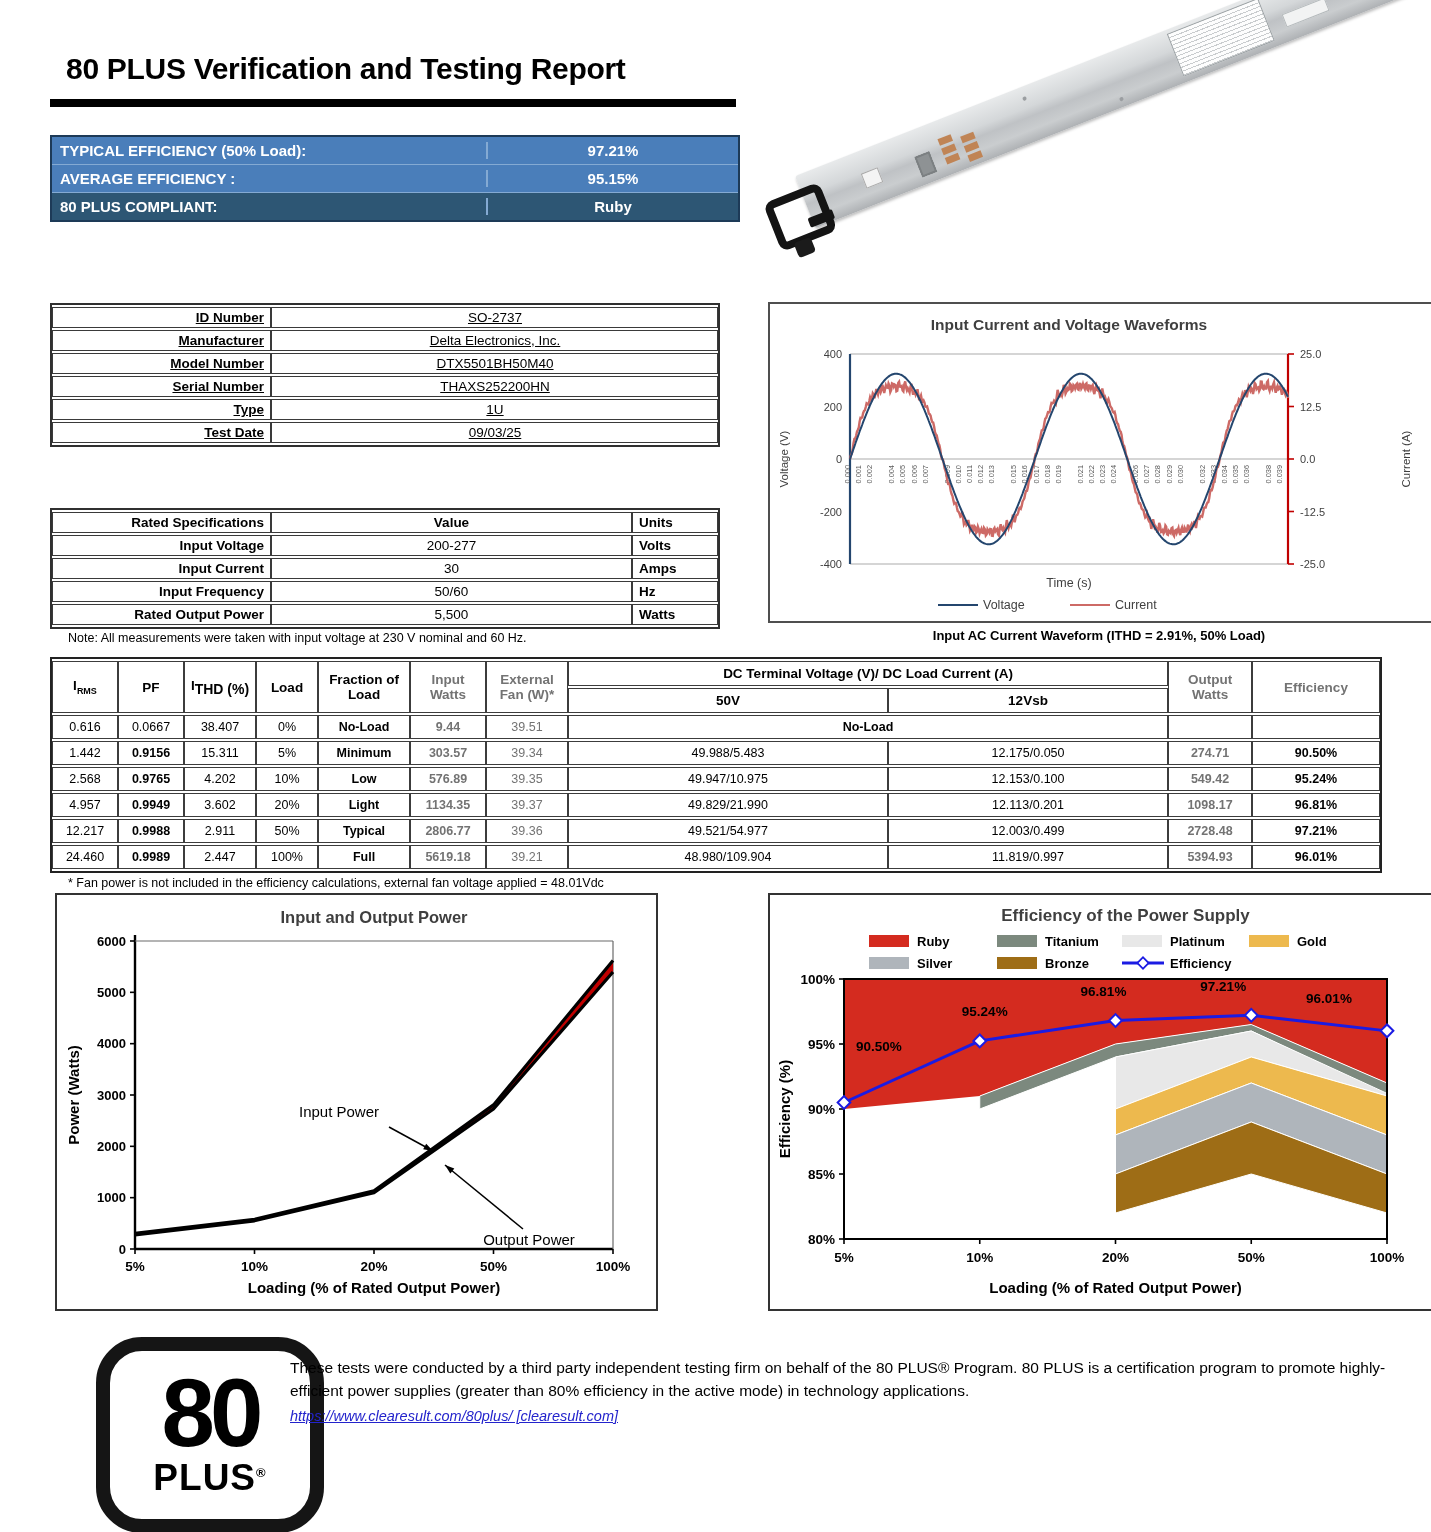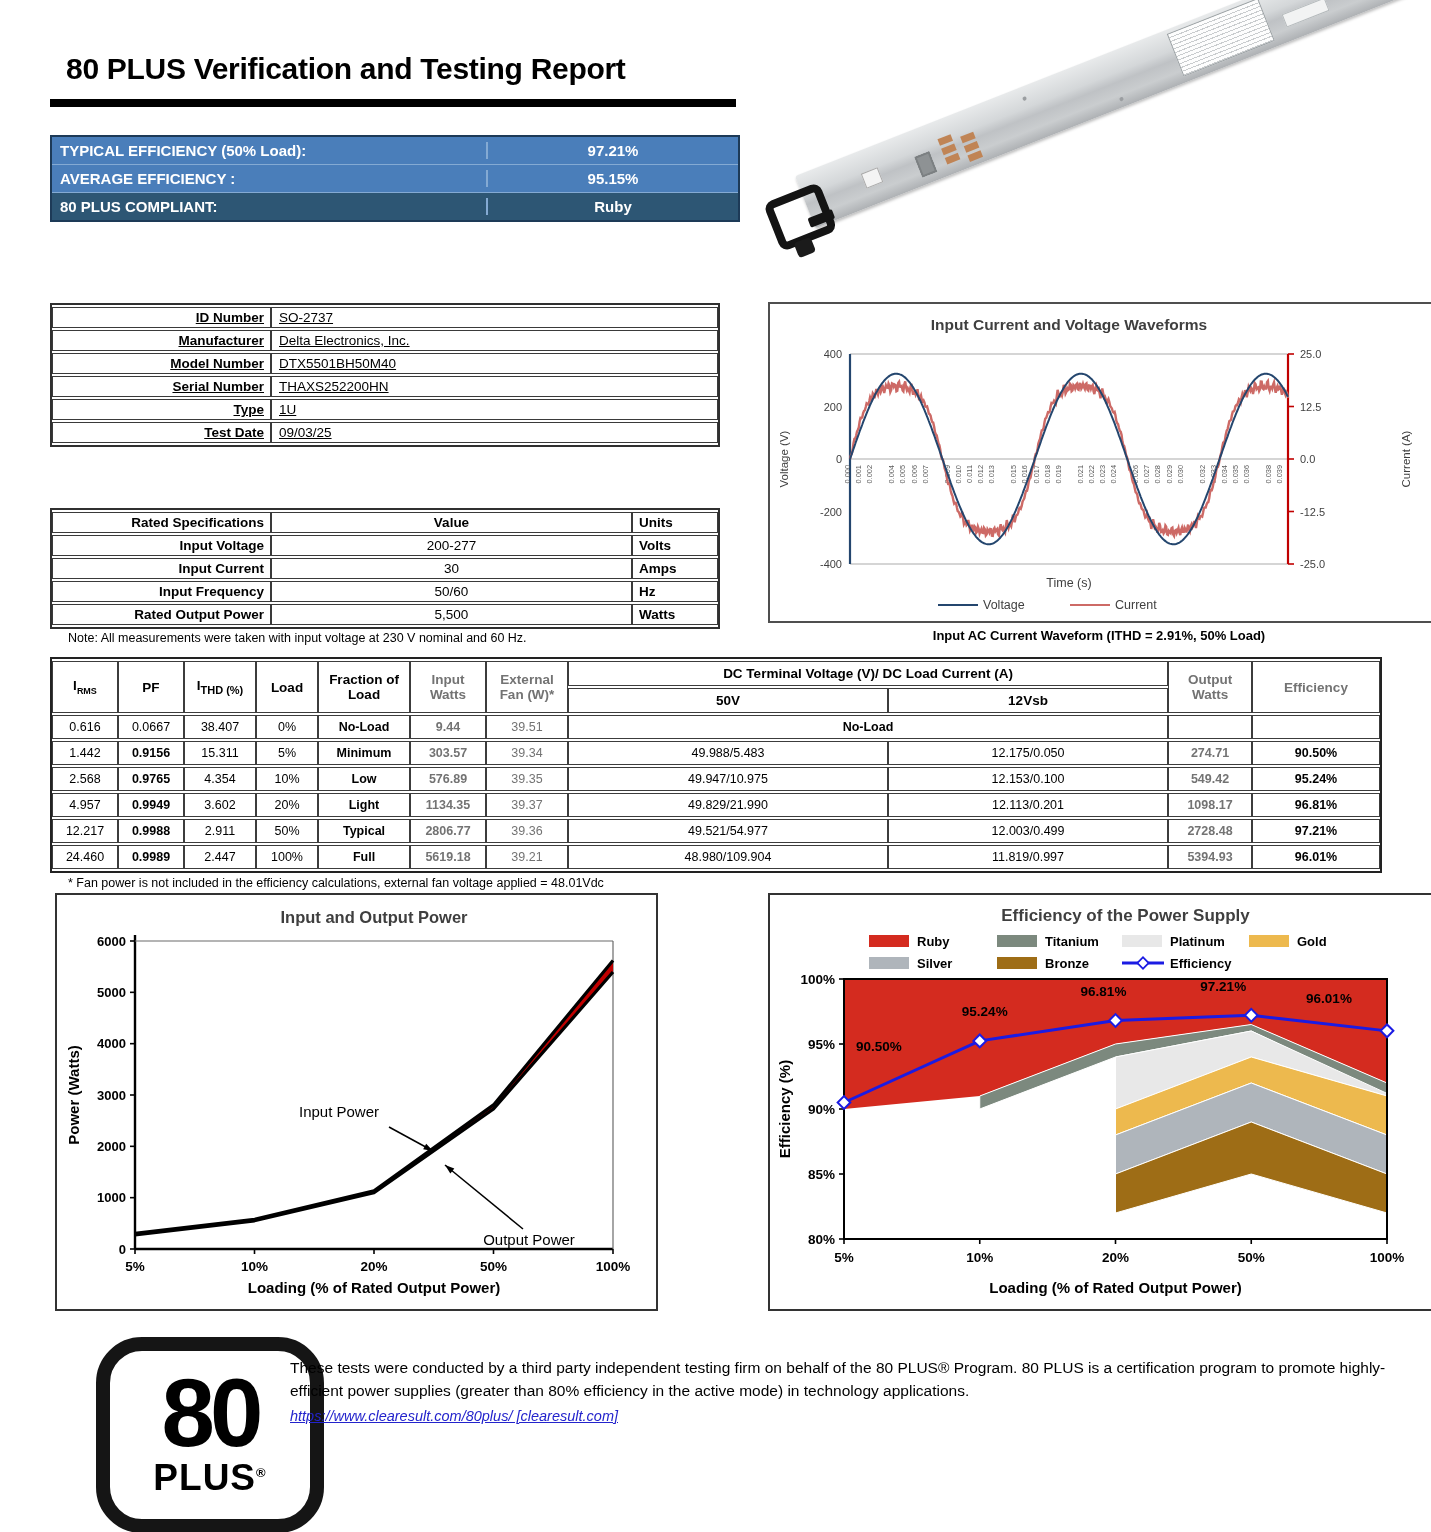--- a/index.html
+++ b/index.html
@@ -17,21 +17,21 @@
   .sumrow.mid{background:#4a7eba;border-bottom:1px solid #84aad3;}
   .sumrow.dark{background:#2d5674;}
   .sumlabel{flex:1;padding-left:8px;border-right:2px solid #84aad3;}
   .sumval{width:250px;text-align:center;}
 
   
   table.mini{border-collapse:separate;border-spacing:0 2px;border:2px solid #303030;background:#fff;table-layout:fixed;}
   table.mini td,table.mini th{border:1px solid #3a3a3a;height:19px;font-size:13.5px;padding:0 6px;background:#fff;}
   .kv{left:50px;top:303px;width:670px;text-decoration:underline;}
   .kv .k{width:205px;text-align:right;font-weight:bold;}
-  .kv .v{text-align:left;padding-left:7px;}
+  .kv .v{text-align:center;padding-left:7px;}
   .specs{left:50px;top:508px;width:670px;}
   .specs th{font-weight:bold;font-size:14.5px;}
   .specs .k{width:205px;text-align:right;font-weight:bold;}
   .specs .val{text-align:center;}
   .specs .u{width:72px;text-align:left;font-weight:bold;}
   .note{left:68px;top:631px;font-size:12.5px;}
 
   
   .panel{border:2px solid #4f4f4f;background:#fff;}
   .wavepanel{left:768px;top:302px;width:662px;height:317px;}
@@ -264,21 +264,21 @@
           <col style="width:82px">
           <col style="width:320px">
         <col style="width:280px">
           <col style="width:84px">
           <col>
       </colgroup>
       <thead>
         <tr>
           <th rowspan="2"><span>I</span><sub style="font-size:9px;">RMS</sub></th>
           <th rowspan="2">PF</th>
-          <th rowspan="2"><span>I</span><sub style="font-size:11px;">THD (%)</sub></th>
+          <th rowspan="2"><span>I</span><sub style="font-size:14px;">THD (%)</sub></th>
           <th rowspan="2">Load</th>
           <th rowspan="2">Fraction of Load</th>
           <th rowspan="2" class="bluetxt">Input Watts</th>
           <th rowspan="2" class="bluetxt">External Fan (W)*</th>
           <th colspan="2">DC Terminal Voltage (V)/ DC Load Current (A)</th>
           <th rowspan="2" class="bluetxt">Output Watts</th>
           <th rowspan="2" class="bluetxt">Efficiency</th>
         </tr>
         <tr>
           <th>50V</th>
@@ -307,21 +307,21 @@
             <td class="bluetxt bold">303.57</td>
             <td class="bluetxt">39.34</td>
             <td>49.988/5.483</td>
             <td>12.175/0.050</td>
             <td class="bluetxt bold">274.71</td>
             <td class="bold">90.50%</td>
           </tr>
           <tr>
             <td>2.568</td>
             <td class="bold">0.9765</td>
-            <td>4.354</td>
+            <td>4.202</td>
             <td>10%</td>
             <td class="bold">Low</td>
             <td class="bluetxt bold">576.89</td>
             <td class="bluetxt">39.35</td>
             <td>49.947/10.975</td>
             <td>12.153/0.100</td>
             <td class="bluetxt bold">549.42</td>
             <td class="bold">95.24%</td>
           </tr>
           <tr>

